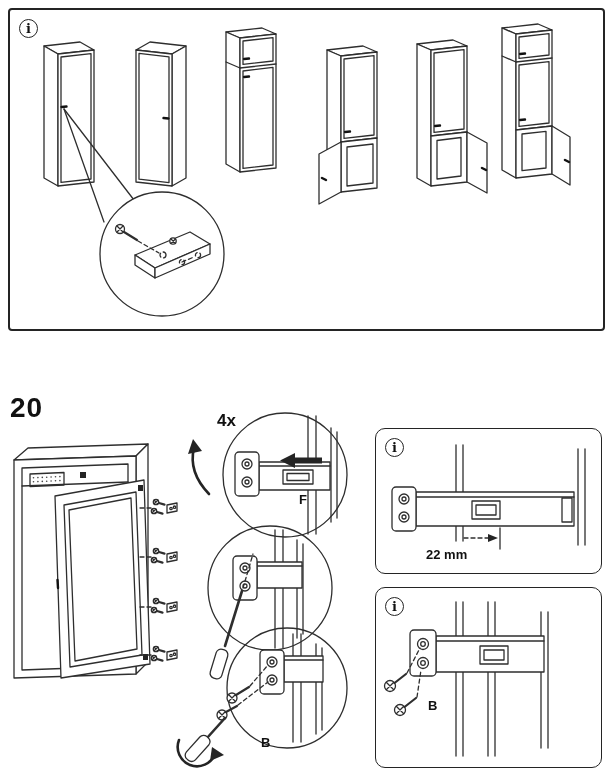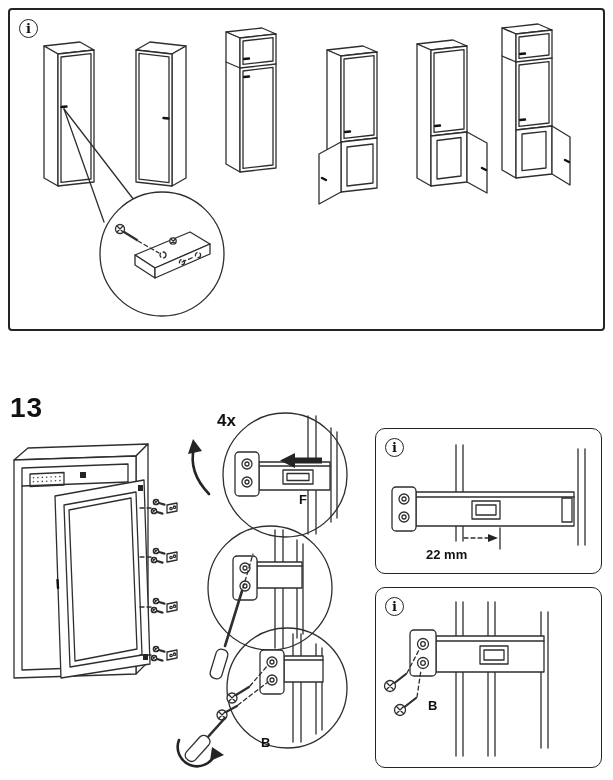--- a/index.html
+++ b/index.html
@@ -121,21 +121,21 @@
         <circle class="ln fw" cx="163" cy="231" r="3.2"></circle>
         <path class="ln" d="M161,229 l4.4,4.4 M165.4,229 l-4.4,4.4"></path>
       </g>
       <circle class="ln dash" cx="172" cy="252" r="2.6"></circle>
       <path class="ln dash" d="M172,252 l12,-5"></path>
       <circle class="ln dash" cx="188" cy="245" r="2.6"></circle>
     </g>
   </svg>
 </div>
 
-<div class="step-number">13</div>
+<div class="step-number">20</div>
 
 <svg style="left:8px;top:430px" width="180" height="256" viewBox="0 0 180 256">
   <g>
     <polygon class="ln fw" points="6,30 20,18 140,14 128,26"></polygon>
     <polygon class="ln fw" points="128,26 140,14 140,232 128,244"></polygon>
     <polygon class="ln fw" points="6,30 128,26 128,244 6,248"></polygon>
     <polygon class="ln fw" points="14,38 120,34 120,236 14,240"></polygon>
     <line class="ln" x1="14" y1="56" x2="120" y2="52"></line>
     <polygon class="ln" points="22,44 56,42.5 56,55 22,56.5"></polygon>
     <circle class="dot" cx="25.5" cy="47.8" r="0.8"></circle>

